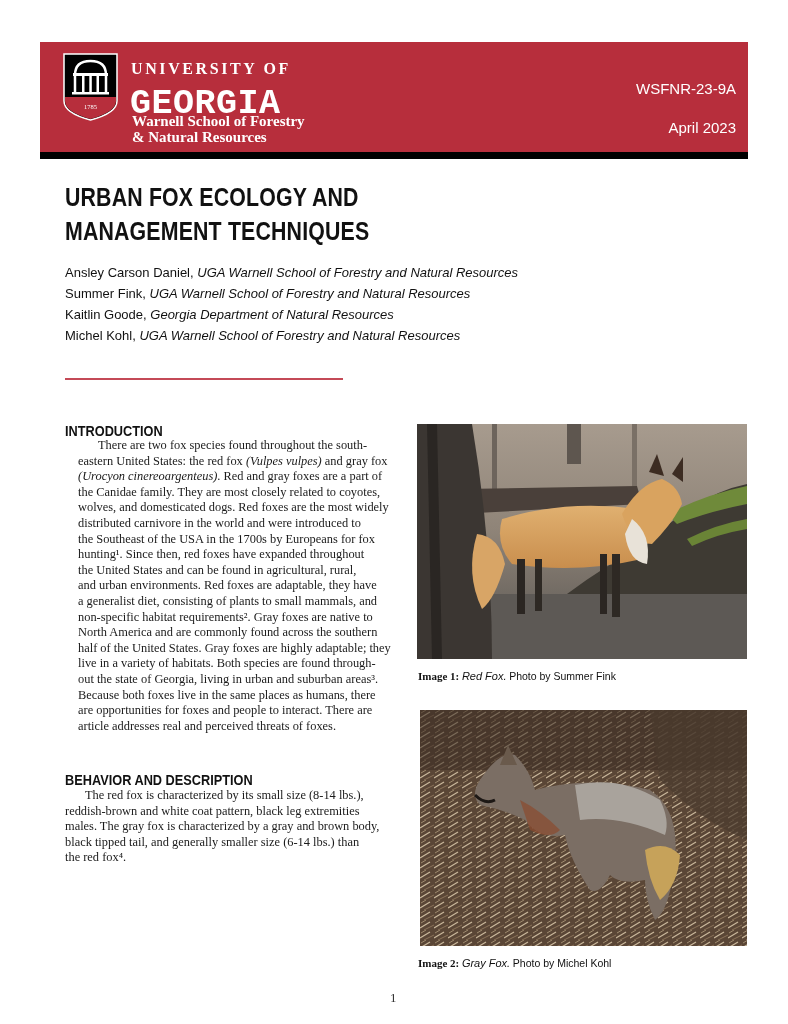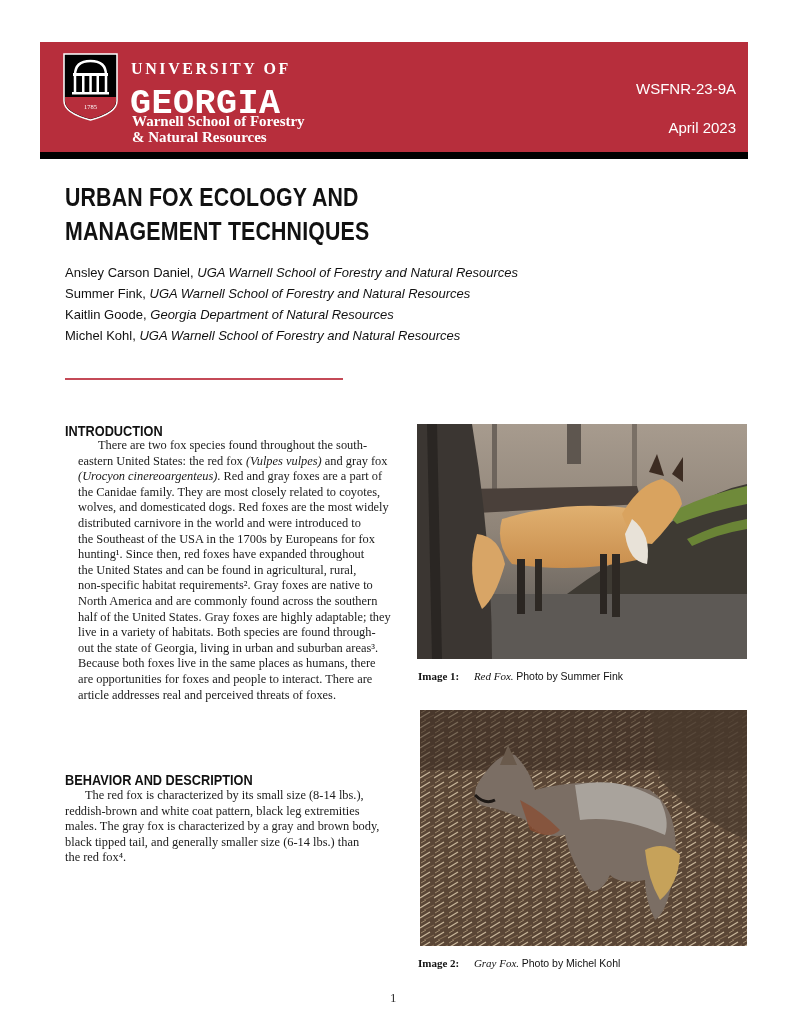--- a/index.html
+++ b/index.html
@@ -33,21 +33,21 @@
   .intro-body { position: absolute; left: 65px; top: 438px; width: 330px; margin-left: 13px; }
   .beh-head { position: absolute; left: 65px; top: 771px; }
   .beh-body { position: absolute; left: 65px; top: 788px; width: 330px; }
 
   .photo { position: absolute; overflow: hidden; }
   .photo1 { left: 417px; top: 424px; width: 330px; height: 235px; }
   .photo2 { left: 420px; top: 710px; width: 327px; height: 236px; }
 
   .caption { position: absolute; font-size: 10.5px; color: #111; white-space: nowrap; }
   .caption .lbl { font-family: "Liberation Serif", serif; font-weight: bold; font-size: 11px; }
-  .caption .sp { font-family: Liberation Serif, serif; font-style: italic; font-size: 11px; margin-left: 12px; }
+  .caption .sp { font-family: Liberation Sans, sans-serif; font-style: italic; font-size: 11px; }
   .caption .cr { font-family: "Liberation Sans", sans-serif; }
   .cap1 { left: 418px; top: 670px; }
   .cap2 { left: 418px; top: 957px; }
 
   .page-num { position: absolute; left: 390px; top: 990px; font-family: "Liberation Serif", serif; font-size: 13px; color: #333; }
 </style>
 </head>
 <body>
 
 <div class="banner"></div>
@@ -91,20 +91,22 @@
 <div class="body-text intro-body">
   <span class="line" style="text-indent:20px">There are two fox species found throughout the south-</span>
   <span class="line"><span>eastern United States: the red fox </span><i>(Vulpes vulpes)</i><span> and gray fox</span></span>
   <span class="line"><i>(Urocyon cinereoargenteus)</i><span>. Red and gray foxes are a part of</span></span>
   <span class="line">the Canidae family. They are most closely related to coyotes,</span>
   <span class="line">wolves, and domesticated dogs. Red foxes are the most widely</span>
   <span class="line">distributed carnivore in the world and were introduced to</span>
   <span class="line">the Southeast of the USA in the 1700s by Europeans for fox</span>
   <span class="line">hunting¹. Since then, red foxes have expanded throughout</span>
   <span class="line">the United States and can be found in agricultural, rural,</span>
+  <span class="line">and urban environments. Red foxes are adaptable, they have</span>
+  <span class="line">a generalist diet, consisting of plants to small mammals, and</span>
   <span class="line">non-specific habitat requirements². Gray foxes are native to</span>
   <span class="line">North America and are commonly found across the southern</span>
   <span class="line">half of the United States. Gray foxes are highly adaptable; they</span>
   <span class="line">live in a variety of habitats. Both species are found through-</span>
   <span class="line">out the state of Georgia, living in urban and suburban areas³.</span>
   <span class="line">Because both foxes live in the same places as humans, there</span>
   <span class="line">are opportunities for foxes and people to interact. There are</span>
   <span class="line">article addresses real and perceived threats of foxes.</span>
 </div>
 

